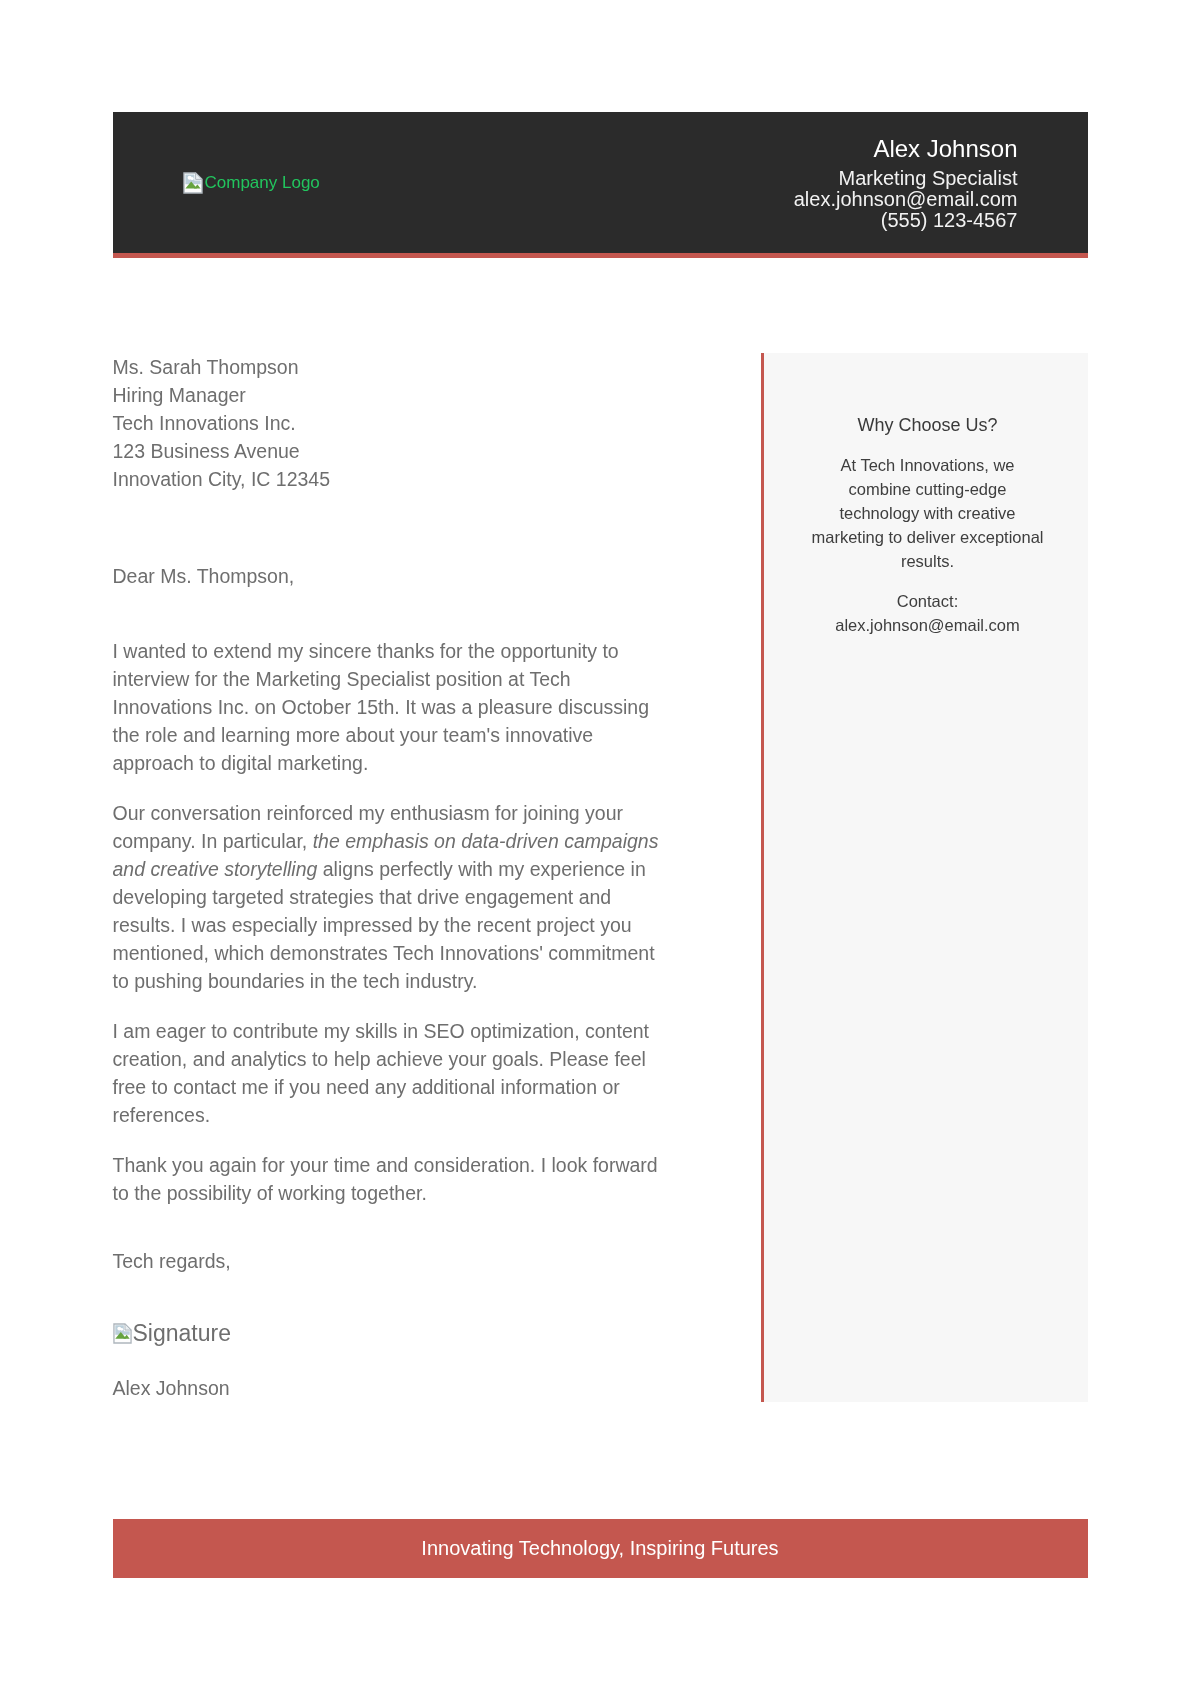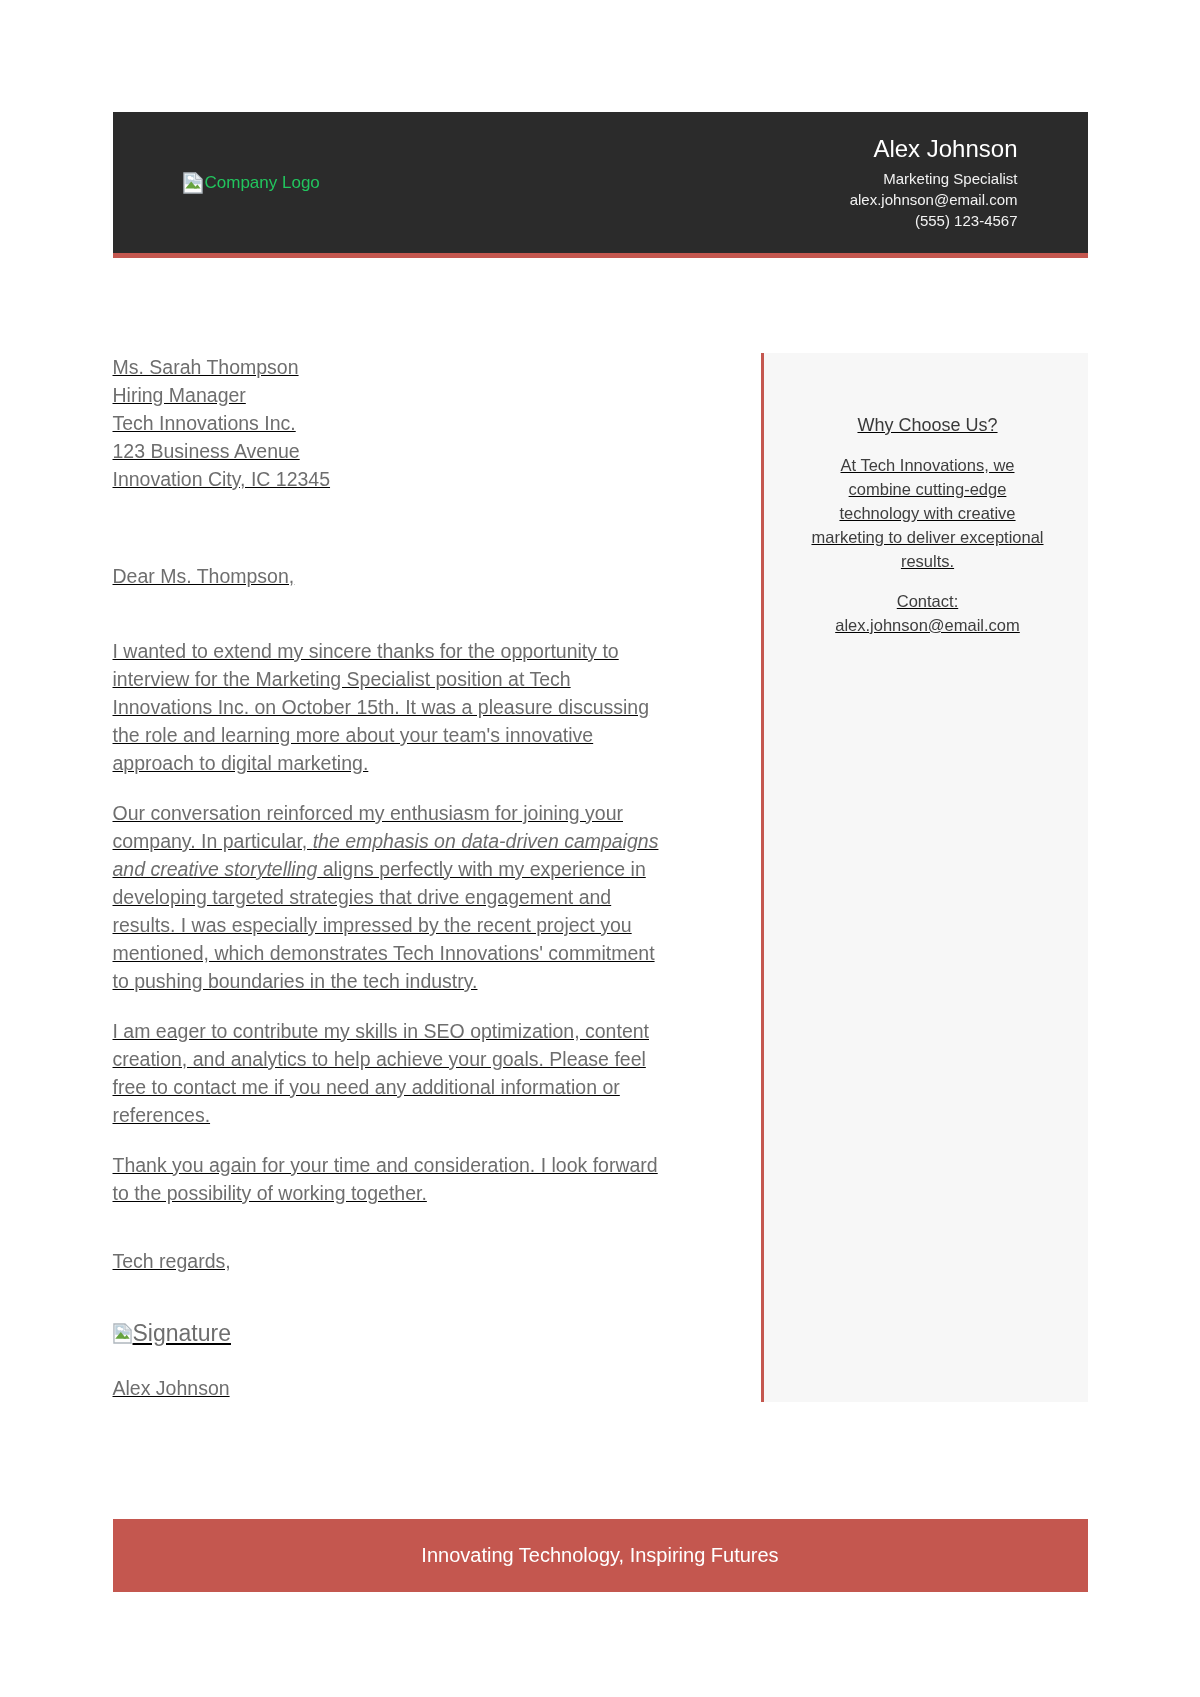--- a/index.html
+++ b/index.html
@@ -33,28 +33,27 @@
   }
   .logo-wrap{
     display:flex;
     align-items:center;
     color:#22c55e;
     font-size:17px;
   }
   .logo-wrap svg{display:block;margin-right:2px;}
   .header-contact{text-align:right;color:#ffffff;}
   .header-name{font-size:24px;line-height:30px;font-weight:400;margin-bottom:4px;}
-  .header-line{font-size:15px;line-height:21px;color:#f2f2f2;margin-left:38px;}
+  .header-line{font-size:20px;line-height:21px;color:#f2f2f2;margin-left:38px;}
   
   .row{
     display:flex;
     justify-content:space-between;
     align-items:stretch;
     margin-top:95px;
-    text-decoration:underline;
   }
   .letter{
     width:552px;
     color:var(--letter-text,#6e6e6e);
     font-size:19.5px;
     line-height:28px;
   }
   .recipient{margin-bottom:69px;}
   .recipient div{line-height:28px;}
   .salutation{margin-bottom:47px;}
@@ -85,21 +84,21 @@
     font-size:18px;
     font-weight:400;
     color:#3a3a3a;
     margin:0 0 16px;
   }
   .sidebar p{margin:0 0 16px;}
   .sidebar p:last-child{margin-bottom:0;}
   
   .page-footer{
     margin-top:117px;
-    height:73px;
+    height:59px;
     background:var(--accent,#c4574f);
     color:#ffffff;
     display:flex;
     align-items:center;
     justify-content:center;
     font-size:20px;
   }
   em{font-style:italic;}
 </style>
 </head>

